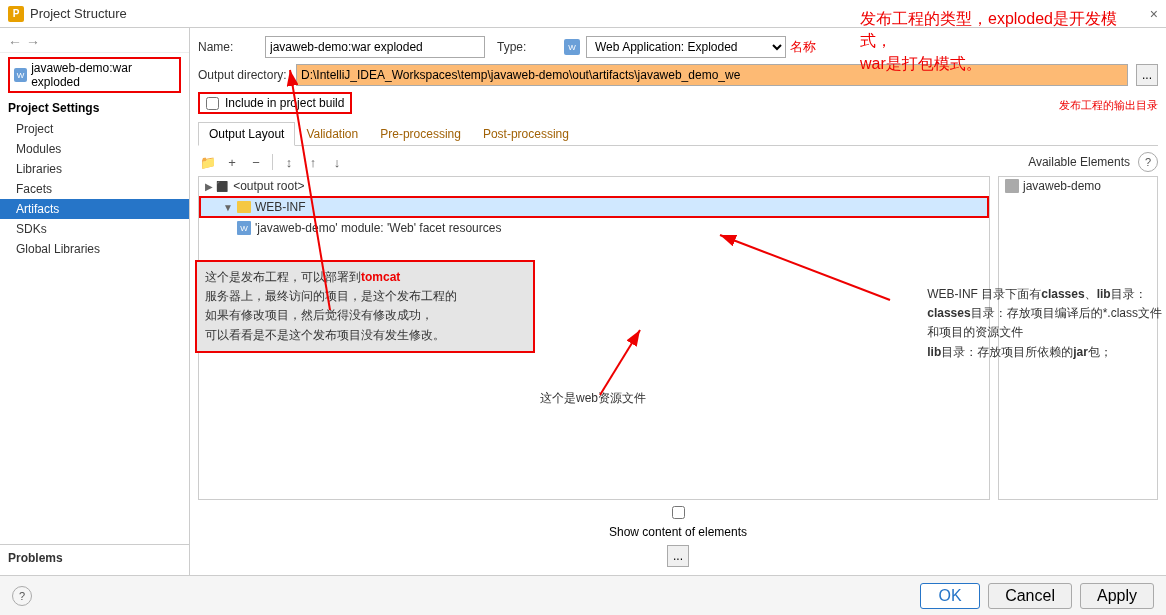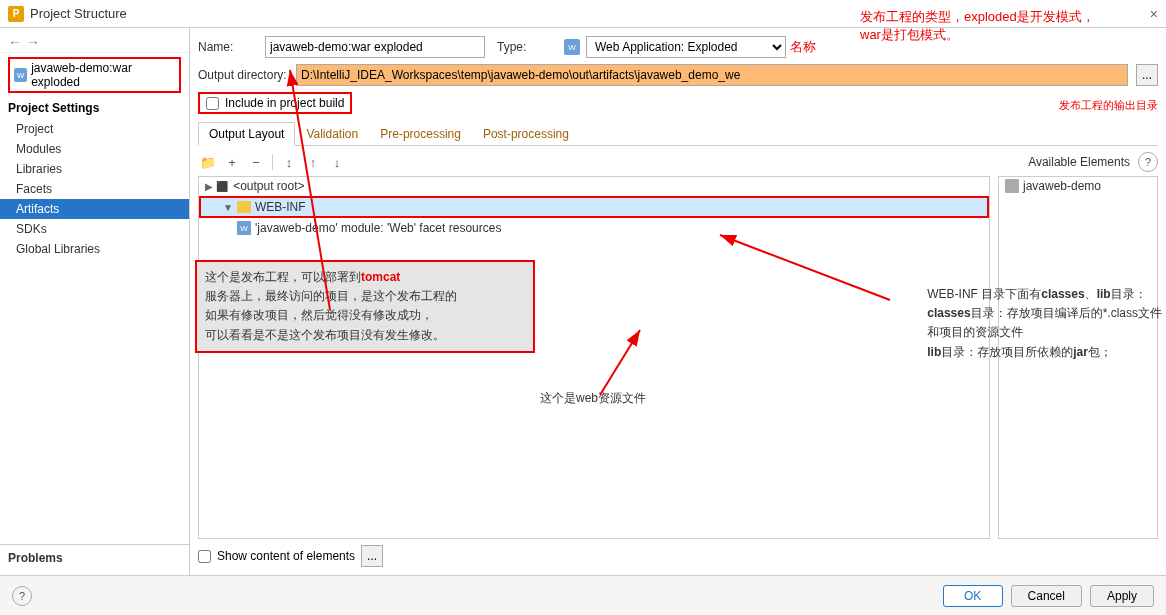--- a/index.html
+++ b/index.html
@@ -260,36 +260,37 @@
       border-radius: 1px;
       display: inline-block;
     }
 
     
     .bottom-row {
       display: flex;
       align-items: center;
       gap: 6px;
       margin-top: 6px;
+      flex-direction: column;
     }
 
     
     .dialog-footer {
       display: flex;
       align-items: center;
       justify-content: flex-end;
       gap: 8px;
       padding: 6px 12px;
       border-top: 1px solid #ccc;
       height: 40px;
       background: #f5f5f5;
     }
     .footer-btn {
       padding: 3px 16px;
-      font-size: 12px;
+      font-size: 16px;
       border: 1px solid #aaa;
       background: #f0f0f0;
       cursor: pointer;
       border-radius: 3px;
       min-width: 60px;
       text-align: center;
     }
     .footer-btn.primary {
       background: #fff;
       border: 1px solid #2675c8;
@@ -451,21 +452,21 @@
 
 <div class="dialog-footer">
   <div class="help-btn" style="margin-right:auto;">?</div>
   <button class="footer-btn primary">OK</button>
   <button class="footer-btn">Cancel</button>
   <button class="footer-btn">Apply</button>
 </div>
 
 <div class="annotation" style="top: 38px; left: 790px; font-size:13px; color:#e00;">名称</div>
 
-<div class="annotation" style="top: 8px; left: 860px; font-size:13px; color:#e00; line-height:1.4; max-width:260px;">发布工程的类型，exploded是开发模式，<br>war是打包模式。</div>
+<div class="annotation" style="top: 8px; left: 860px; font-size:16px; color:#e00; line-height:1.4; max-width:260px;">发布工程的类型，exploded是开发模式，<br>war是打包模式。</div>
 
 <div class="annotation" style="top: 98px; right: 8px; font-size:11px; color:#e00;">发布工程的输出目录</div>
 
 <div style="position:absolute; left:195px; top:260px; border: 2px solid #e00; padding: 6px 8px; background:#e5e5e5; width:340px; font-size:12px; line-height:1.6; color:#333; pointer-events:none;">
   这个是发布工程，可以部署到<span style="color:#e00; font-weight:bold;">tomcat</span><br>
   服务器上，最终访问的项目，是这个发布工程的<br>
   如果有修改项目，然后觉得没有修改成功，<br>
   可以看看是不是这个发布项目没有发生修改。
 </div>
 

